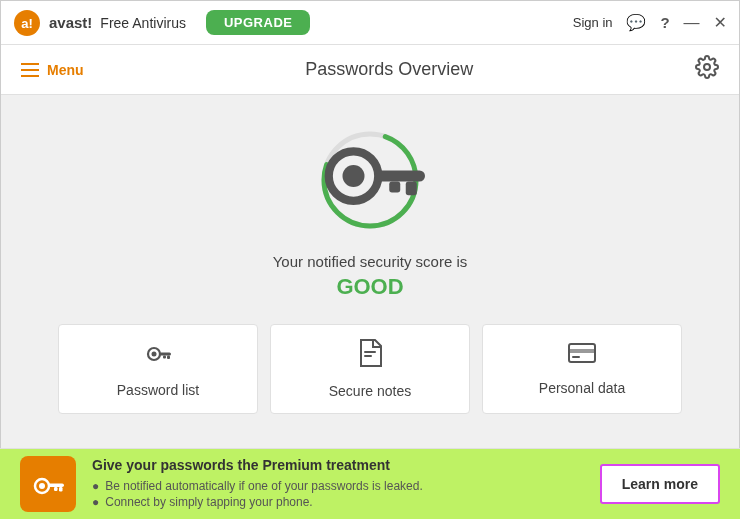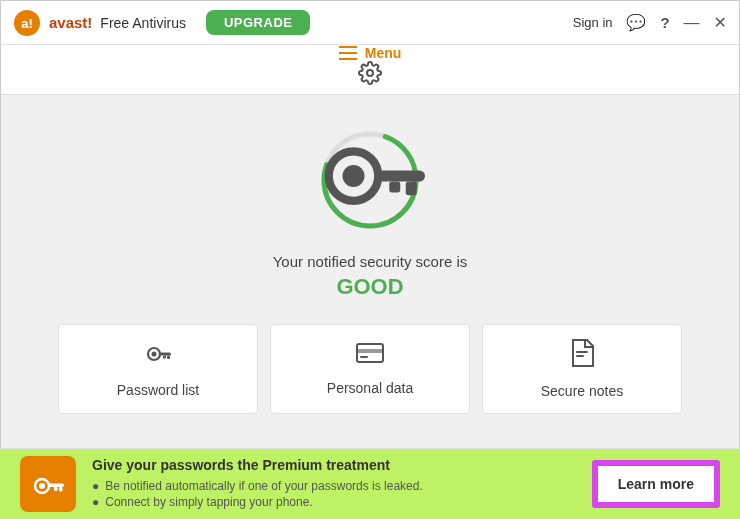--- a/index.html
+++ b/index.html
@@ -71,21 +71,20 @@
     }
 
     
     #nav-bar {
       height: 50px;
       background: #fff;
       display: flex;
       align-items: center;
       padding: 0 20px;
       border-bottom: 1px solid #e0e0e0;
-      flex-direction: column;
     }
     #menu-btn {
       display: flex;
       align-items: center;
       gap: 8px;
       cursor: pointer;
       color: #e67e00;
       font-size: 14px;
       font-weight: 600;
     }
@@ -224,42 +223,42 @@
     }
     #promo-bullet1, #promo-bullet2 {
       font-size: 12px;
       color: #555;
       display: flex;
       align-items: center;
       gap: 6px;
       margin-bottom: 2px;
     }
     #learn-more-btn {
-      border: 6px solid #d946ef;
+      border: 2px solid #d946ef;
       background: #fff;
       color: #333;
       font-size: 14px;
       font-weight: 600;
       padding: 10px 20px;
       border-radius: 3px;
       cursor: pointer;
       white-space: nowrap;
     }
   </style>
 </head>
 <body>
 
 <div id="title-bar">
   <div id="logo-area">
 
     <svg id="logo-icon" viewBox="0 0 28 28">
       <circle cx="14" cy="14" r="13" fill="#e67e00" stroke="none"></circle>
       <text x="14" y="19" text-anchor="middle" font-size="13" font-weight="bold" fill="white" font-family="Arial">a!</text>
     </svg>
-    <span style="font-weight:700;font-size:15px;color:#c2410c;">avast!</span>
+    <span style="font-weight:700;font-size:15px;color:#404040;">avast!</span>
     <span id="app-name">Free Antivirus</span>
   </div>
   <button id="upgrade-btn">UPGRADE</button>
   <div id="title-bar-right">
     <span id="sign-in-link">Sign in</span>
 
     <span class="title-icon">💬</span>
     <span class="title-icon" style="font-weight:700;font-size:15px;">?</span>
     <span class="title-icon">—</span>
     <span id="close-btn">✕</span>
@@ -268,20 +267,21 @@
 
 <div id="nav-bar">
   <div id="menu-btn">
     <div id="hamburger-icon">
       <span></span>
         <span></span>
         <span></span>
     </div>
     <span>Menu</span>
   </div>
+  <div id="page-title">Passwords Overview</div>
   <div id="settings-icon-btn">
     <svg width="24" height="24" viewBox="0 0 24 24" fill="none" stroke="#555" stroke-width="2">
       <circle cx="12" cy="12" r="3"></circle>
       <path d="M19.4 15a1.65 1.65 0 0 0 .33 1.82l.06.06a2 2 0 0 1-2.83 2.83l-.06-.06a1.65 1.65 0 0 0-1.82-.33 1.65 1.65 0 0 0-1 1.51V21a2 2 0 0 1-4 0v-.09A1.65 1.65 0 0 0 9 19.4a1.65 1.65 0 0 0-1.82.33l-.06.06a2 2 0 0 1-2.83-2.83l.06-.06A1.65 1.65 0 0 0 4.68 15a1.65 1.65 0 0 0-1.51-1H3a2 2 0 0 1 0-4h.09A1.65 1.65 0 0 0 4.6 9a1.65 1.65 0 0 0-.33-1.82l-.06-.06a2 2 0 0 1 2.83-2.83l.06.06A1.65 1.65 0 0 0 9 4.68a1.65 1.65 0 0 0 1-1.51V3a2 2 0 0 1 4 0v.09a1.65 1.65 0 0 0 1 1.51 1.65 1.65 0 0 0 1.82-.33l.06-.06a2 2 0 0 1 2.83 2.83l-.06.06A1.65 1.65 0 0 0 19.4 9a1.65 1.65 0 0 0 1.51 1H21a2 2 0 0 1 0 4h-.09a1.65 1.65 0 0 0-1.51 1z"></path>
     </svg>
   </div>
 </div>
 
 <div id="main-content">
 
@@ -314,38 +314,38 @@
           <circle cx="9" cy="14" r="2.5" fill="#555"></circle>
           <rect x="14" y="12.5" width="12" height="3" rx="1.5" fill="#555"></rect>
           <rect x="22" y="15.5" width="3" height="3.5" rx="1" fill="#555"></rect>
           <rect x="18" y="15.5" width="3" height="3" rx="1" fill="#555"></rect>
         </svg>
       </div>
       <span class="card-label">Password list</span>
     </div>
     <div class="card">
       <div class="card-icon">
-        <svg width="28" height="22" viewBox="0 0 28 22" fill="none">
-          <rect x="1" y="2" width="26" height="18" rx="2" stroke="#555" stroke-width="2" fill="none"></rect>
-          <rect x="1" y="7" width="26" height="4" fill="#555" opacity="0.6"></rect>
-          <rect x="4" y="14" width="8" height="2" rx="1" fill="#555"></rect>
-        </svg>
-      </div>
-      <span class="card-label">Personal data</span>
-    </div>
-    <div class="card">
-      <div class="card-icon">
         <svg width="24" height="28" viewBox="0 0 24 28" fill="none">
           <path d="M3 1h14l6 6v20H3V1z" stroke="#555" stroke-width="2" fill="none"></path>
           <path d="M15 1v7h8" stroke="#555" stroke-width="2" fill="none"></path>
           <rect x="6" y="12" width="12" height="2" rx="1" fill="#555"></rect>
           <rect x="6" y="16" width="8" height="2" rx="1" fill="#555"></rect>
         </svg>
       </div>
       <span class="card-label">Secure notes</span>
+    </div>
+    <div class="card">
+      <div class="card-icon">
+        <svg width="28" height="22" viewBox="0 0 28 22" fill="none">
+          <rect x="1" y="2" width="26" height="18" rx="2" stroke="#555" stroke-width="2" fill="none"></rect>
+          <rect x="1" y="7" width="26" height="4" fill="#555" opacity="0.6"></rect>
+          <rect x="4" y="14" width="8" height="2" rx="1" fill="#555"></rect>
+        </svg>
+      </div>
+      <span class="card-label">Personal data</span>
     </div>
   </div>
 </div>
 
 <div id="promo-bar">
   <div id="promo-icon">
     <svg width="32" height="32" viewBox="0 0 32 32" fill="none">
       <circle cx="10" cy="18" r="7" stroke="white" stroke-width="2.5" fill="none"></circle>
       <circle cx="10" cy="18" r="3" fill="white"></circle>
       <rect x="16" y="15.5" width="16" height="3.5" rx="1.8" fill="white"></rect>

